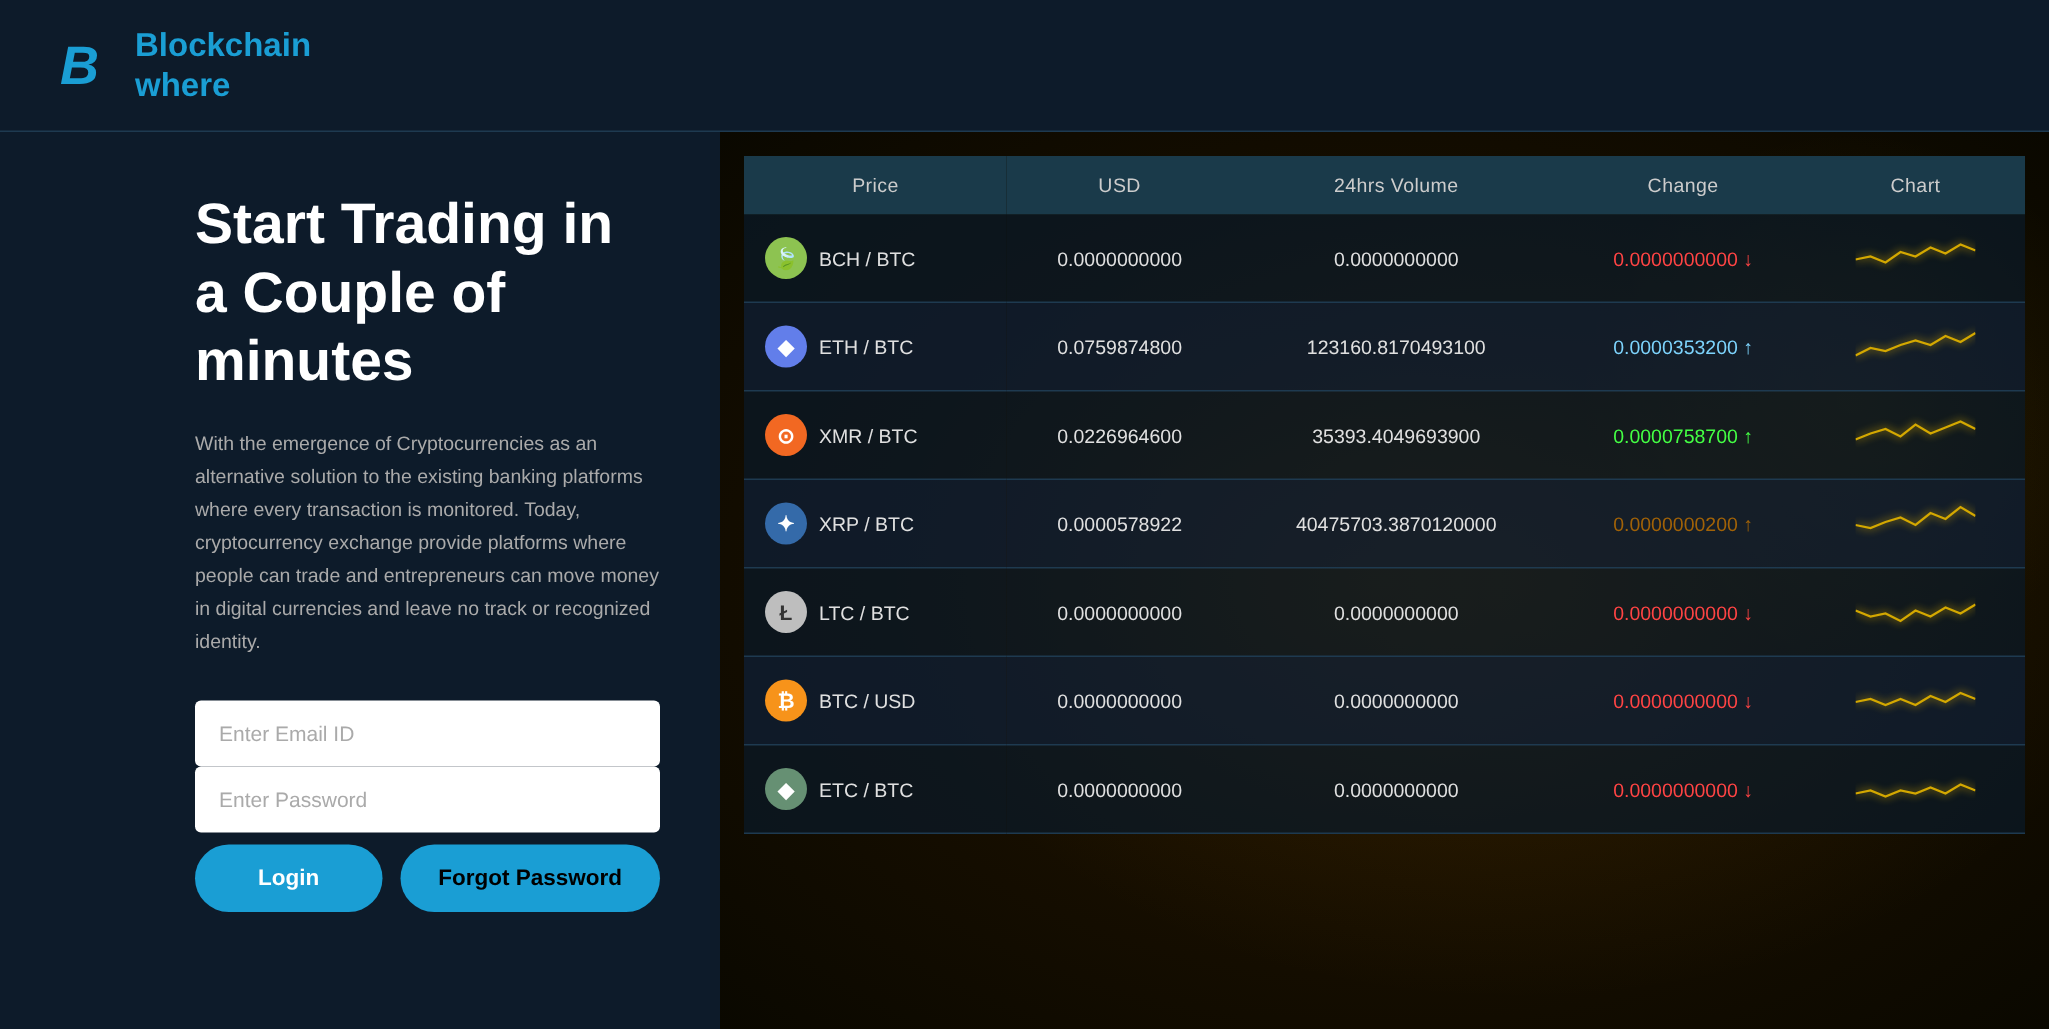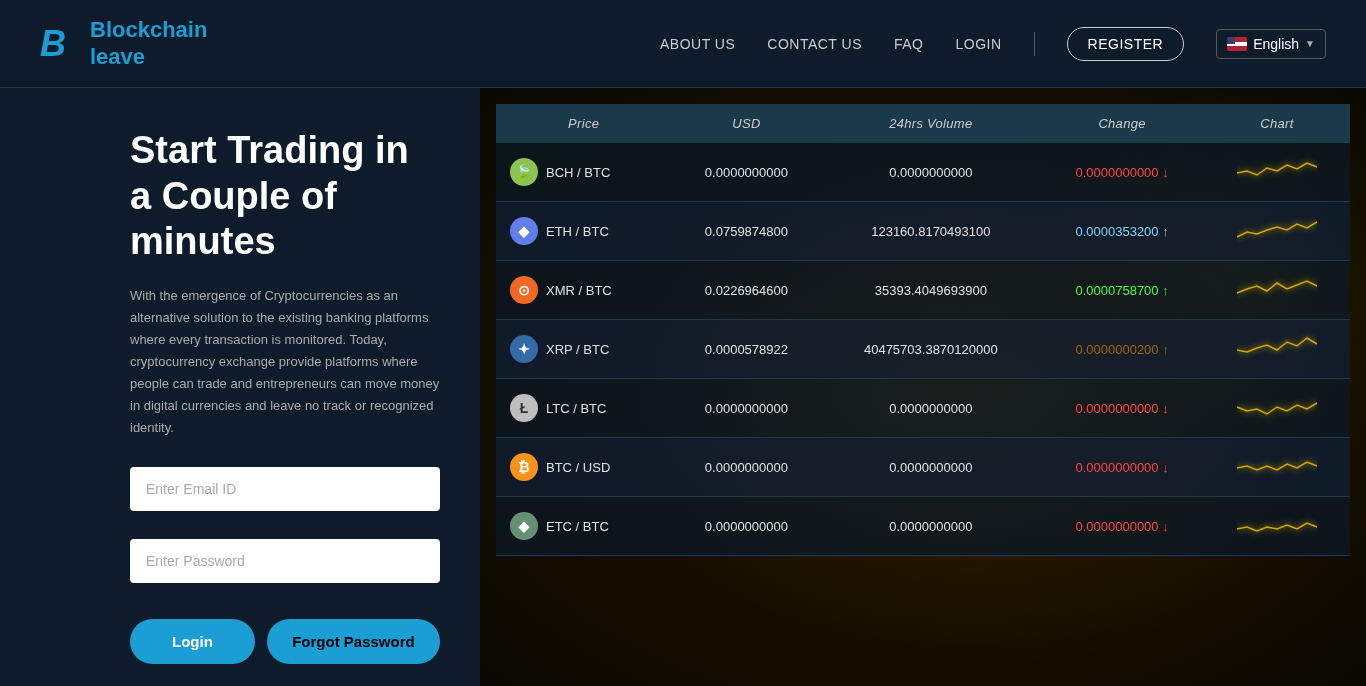--- a/index.html
+++ b/index.html
@@ -127,21 +127,21 @@
       margin-bottom: 28px;
     }
     .form-input {
       width: 100%;
       padding: 14px 16px;
       background: #fff;
       border: none;
       border-radius: 4px;
       font-size: 14px;
       color: #333;
-      margin-bottom: 28px;
+      margin-bottom: 0;
       outline: none;
     }
     .form-input::placeholder { color: #aaa; }
     .btn-row {
       display: flex;
       gap: 12px;
       margin-top: 8px;
     }
     .btn-login {
       flex: 1;
@@ -194,21 +194,20 @@
       z-index: 2;
       margin: 16px 16px 0 16px;
     }
     .crypto-table {
       width: 100%;
       border-collapse: collapse;
       font-size: 13px;
     }
     .crypto-table thead tr {
       background: #1a3a4a;
-      font-style: italic;
     }
     .crypto-table thead th {
       padding: 12px 14px;
       text-align: center;
       font-weight: 500;
       color: #ccc;
       letter-spacing: 0.3px;
     }
     .crypto-table tbody tr {
       border-bottom: 1px solid #1e3a50;
@@ -246,36 +245,23 @@
     .sparkline { width: 80px; height: 35px; }
   </style>
 </head>
 <body>
 
 <header class="header">
   <div class="logo-wrap">
     <div class="logo-icon">B</div>
     <div class="logo-text">
       <span>Blockchain</span>
-      <span>leave</span>
+      <span>where</span>
     </div>
   </div>
-  <nav class="nav">
-    <a>ABOUT US</a>
-    <a>CONTACT US</a>
-    <a>FAQ</a>
-    <a>LOGIN</a>
-    <div class="nav-divider"></div>
-    <button class="btn-register">REGISTER</button>
-    <div class="lang-select">
-      <div class="flag-icon"></div>
-      <span>English</span>
-      <span class="chevron-down">▼</span>
-    </div>
-  </nav>
 </header>
 
 <main class="main">
 
   <section class="left-panel">
     <h1 class="hero-title">Start Trading in a Couple of minutes</h1>
     <p class="hero-desc">With the emergence of Cryptocurrencies as an alternative solution to the existing banking platforms where every transaction is monitored. Today, cryptocurrency exchange provide platforms where people can trade and entrepreneurs can move money in digital currencies and leave no track or recognized identity.</p>
     <input class="form-input" type="email" placeholder="Enter Email ID" style="">
     <input class="form-input" type="password" placeholder="Enter Password" style="">
     <div class="btn-row">

